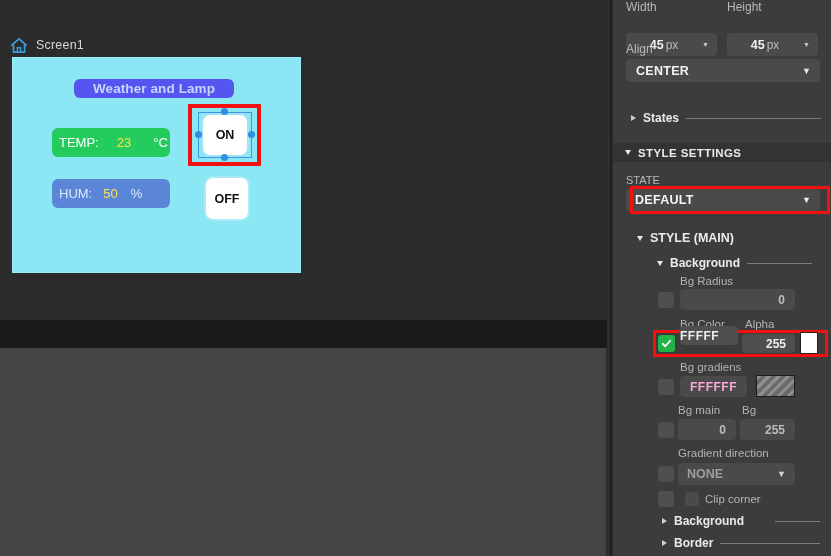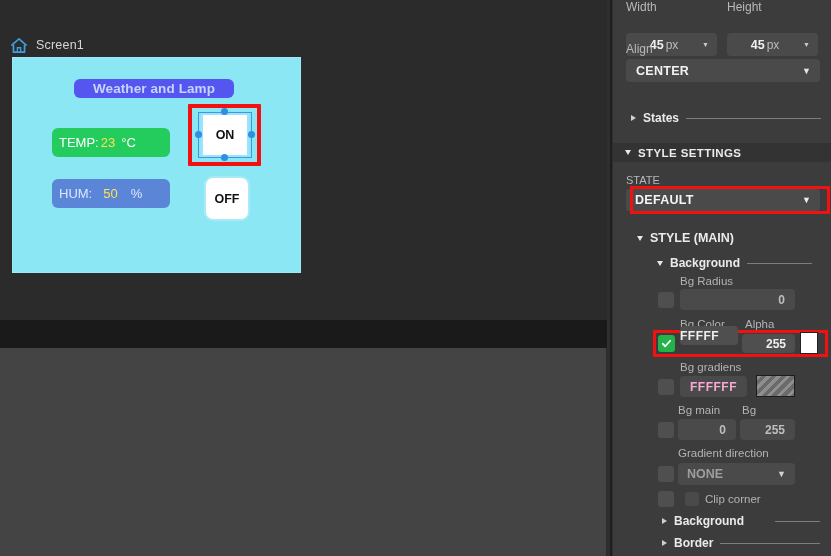--- a/index.html
+++ b/index.html
@@ -48,21 +48,21 @@
   }
 
   #temp-widget {
     left: 52px; top: 128px;
     width: 118px; height: 29px;
     background: #24cc5e;
     border-radius: 6px;
     display: flex; align-items: center;
     padding-left: 7px;
     font-size: 13px; font-weight: 400;
-    white-space: nowrap; gap: 2px;
+    white-space: nowrap; gap: 18px;
   }
   #temp-widget .lbl { color: #ffffff; }
   #temp-widget .val { color: #ffe24d; }
   #temp-widget .unit { color: #ffffff; margin-left: 4px; }
 
   #hum-widget {
     left: 52px; top: 179px;
     width: 118px; height: 29px;
     background: #5b86d8;
     border-radius: 6px;
@@ -84,21 +84,21 @@
   }
   #on-sel-box {
     left: 198px; top: 112px;
     width: 54px; height: 46px;
     border: 1px solid #3f95e8;
   }
   #on-widget {
     left: 203px; top: 115px;
     width: 44px; height: 40px;
     background: #ffffff;
-    border-radius: 0;
+    border-radius: 7px;
     display: flex; align-items: center; justify-content: center;
     color: #111; font-size: 12.5px; font-weight: 700;
     box-shadow: 0 0 0 2px rgba(170,225,245,.55);
   }
   .handle {
     width: 7px; height: 7px; border-radius: 50%;
     background: #2f8fe3; position: absolute;
   }
   #h-top  { left: 221px; top: 108px; }
   #h-left { left: 195px; top: 131px; }

